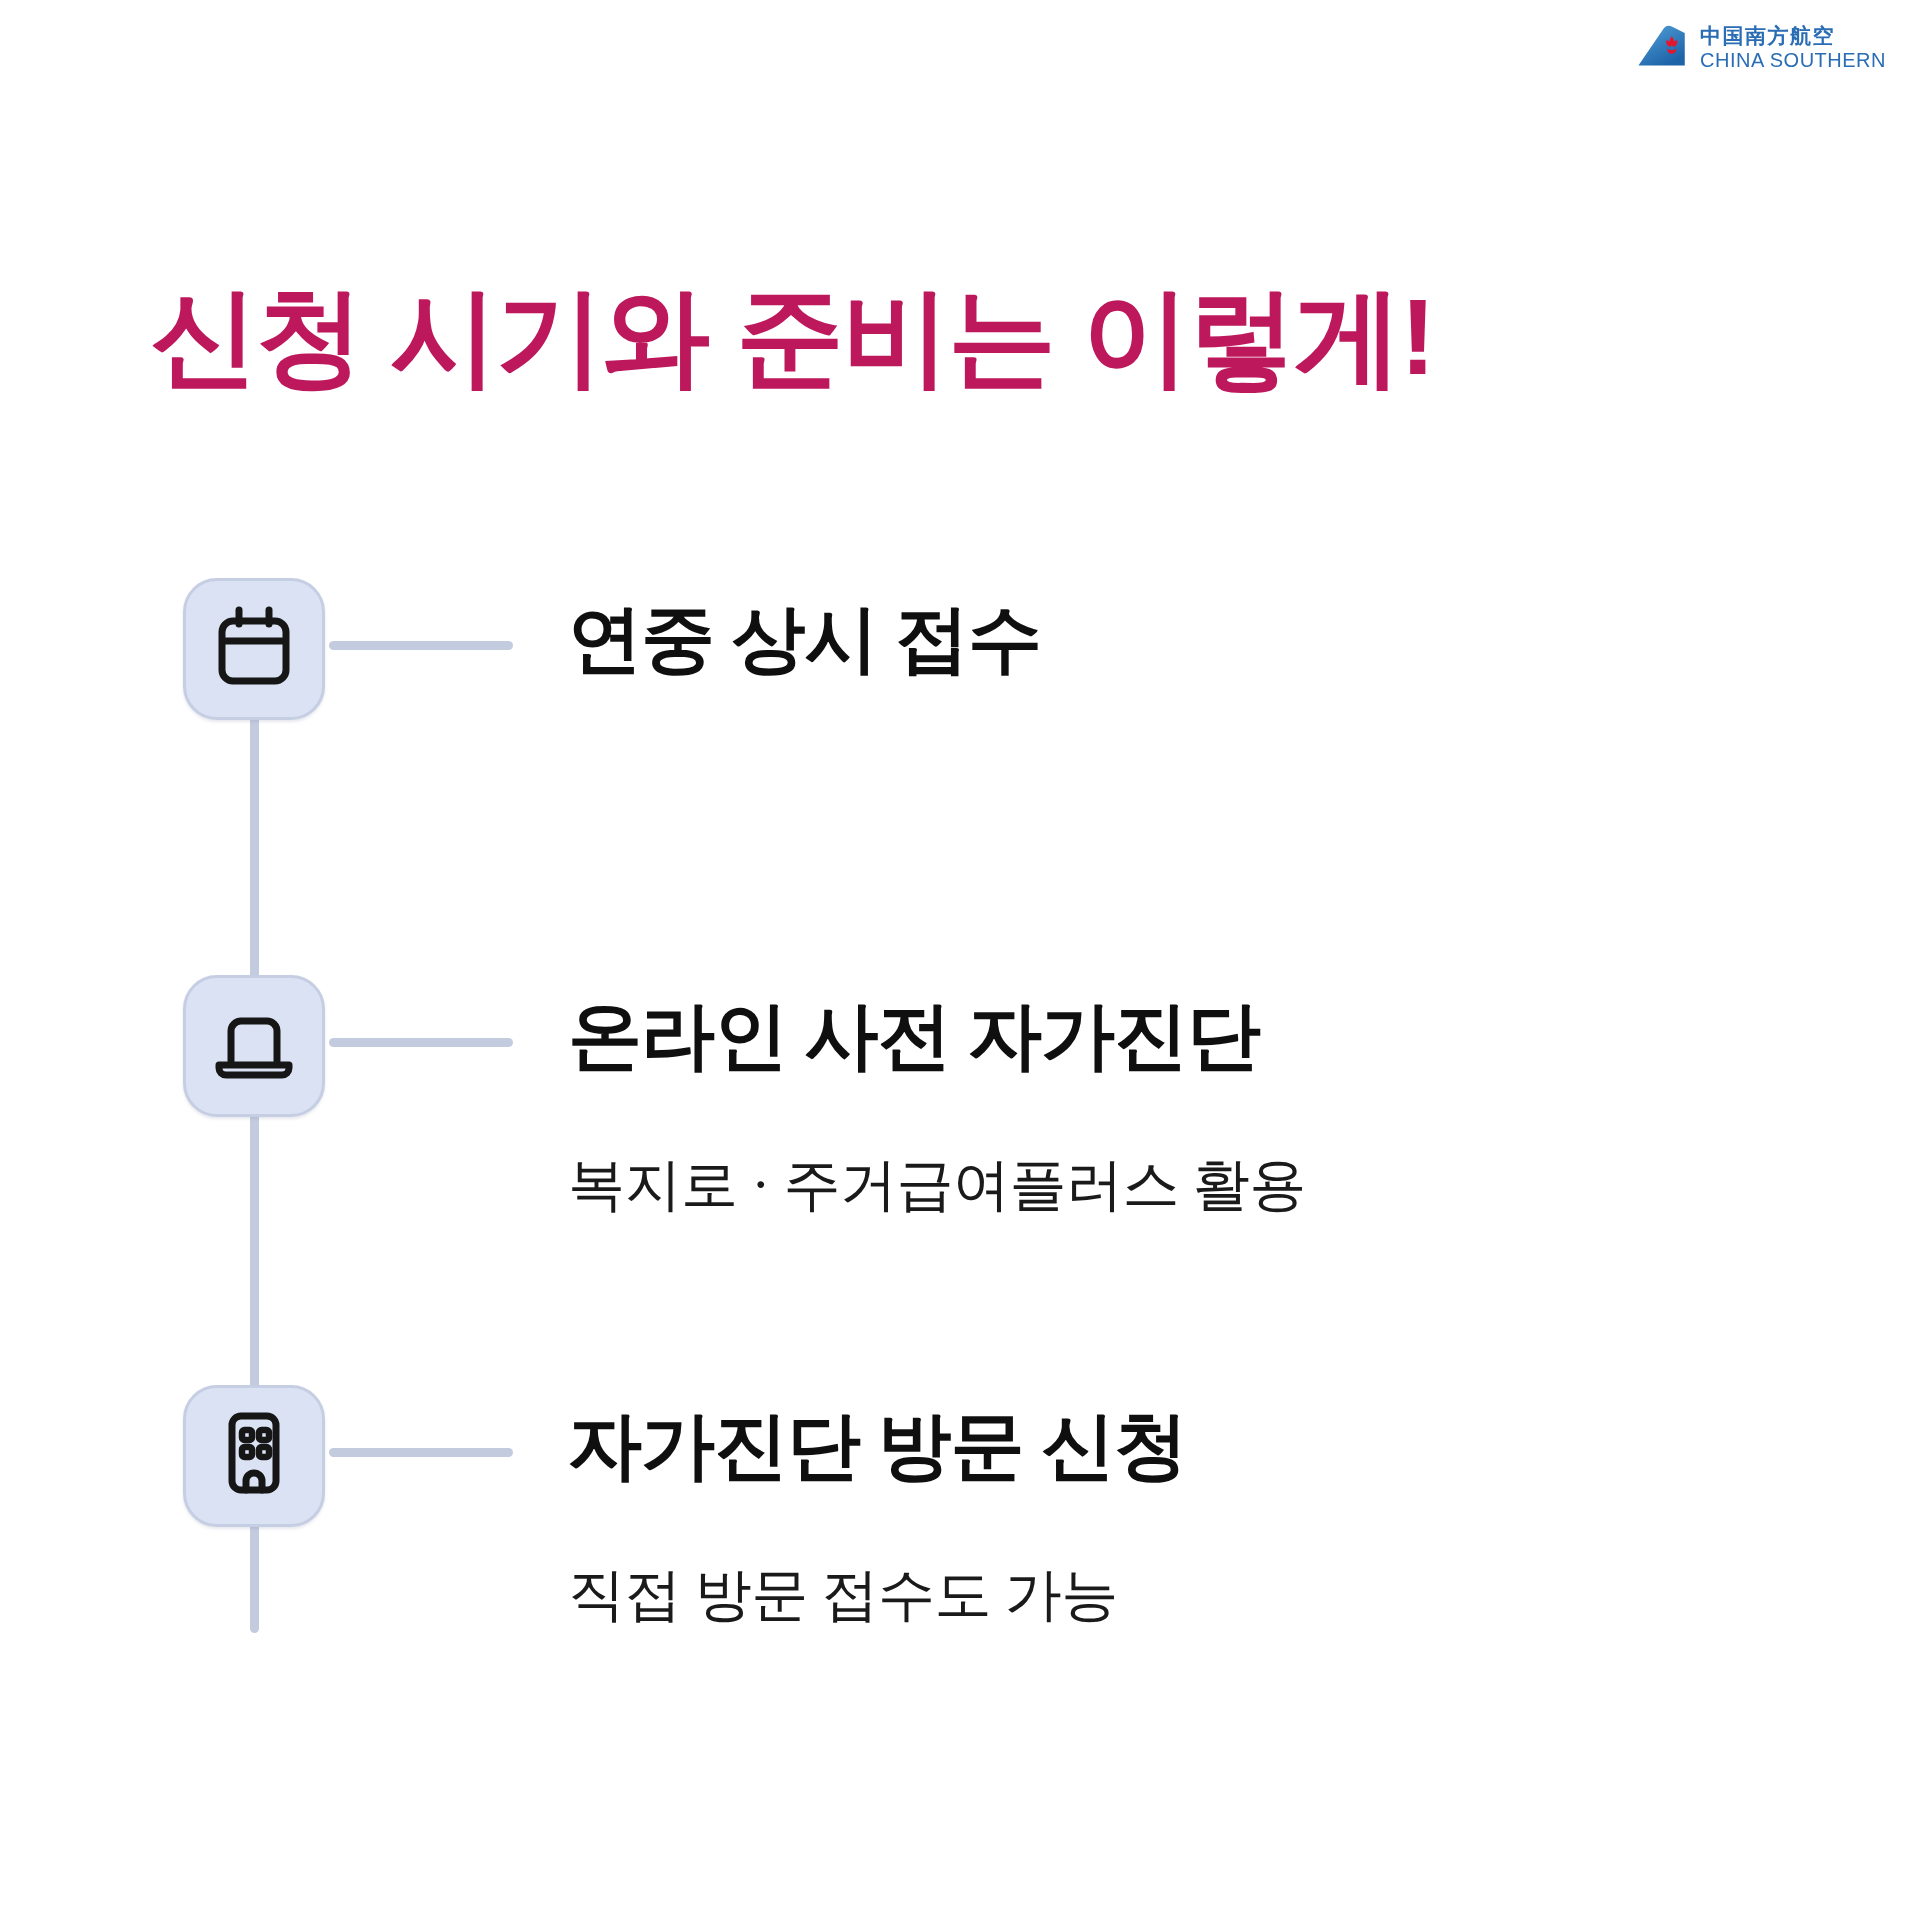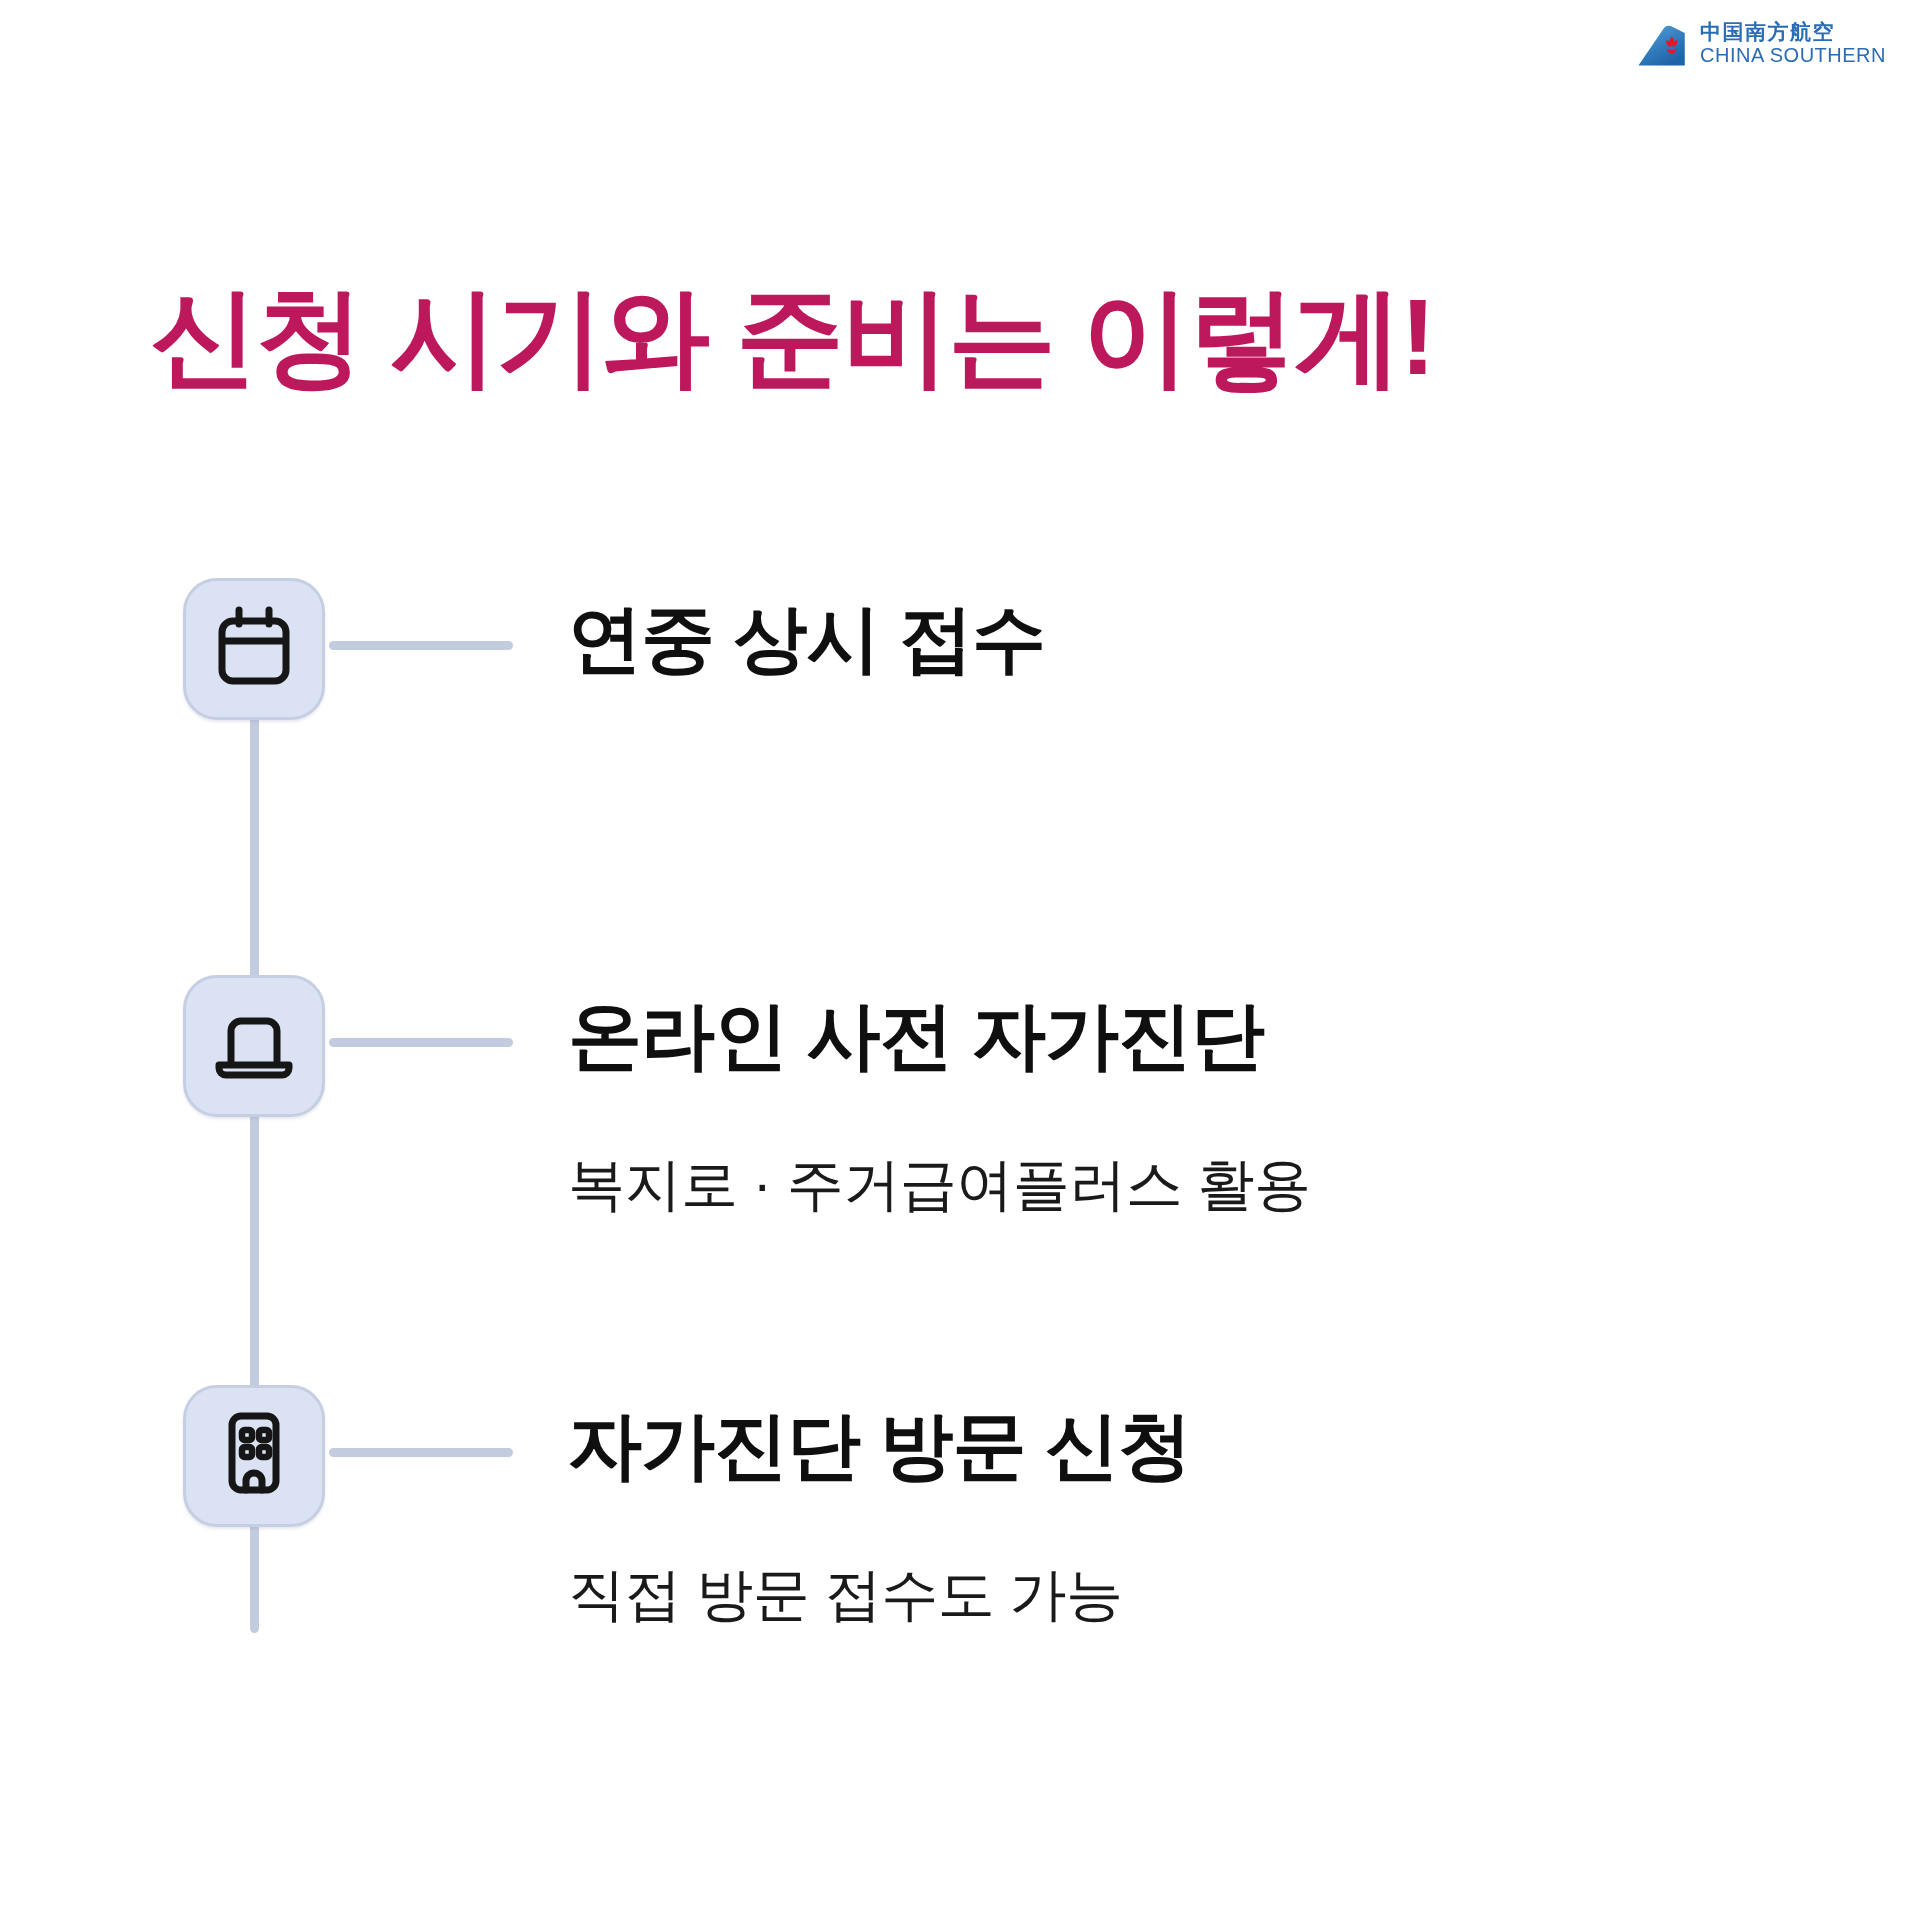--- a/index.html
+++ b/index.html
@@ -10,20 +10,21 @@
     font-family: "Liberation Sans", sans-serif;
     overflow: hidden;
   }
 
   
   .logo {
     position: absolute;
     top: 20px;
     right: 34px;
     display: flex;
+    align-items: center;
     gap: 12px;
   }
   .logo-text { display: flex; flex-direction: column; line-height: 1.15; }
   .logo-cn {
     font-size: 21px;
     font-weight: 700;
     color: #2a6db5;
     letter-spacing: 1.5px;
     white-space: nowrap;
   }
@@ -42,21 +43,21 @@
     top: 264px;
     font-size: 108px;
     font-weight: 800;
     color: #be185d;
     letter-spacing: -2px;
     white-space: nowrap;
     line-height: 1.35;
   }
 
   
-  .timeline { position: absolute; inset: 0; }
+  .timeline { position: absolute; inset: 0; font-family: Liberation Serif, serif; }
 
   .v-line {
     position: absolute;
     left: 250px;
     top: 650px;
     width: 9px;
     height: 983px;
     background: #c3cbdf;
     border-radius: 0 0 5px 5px;
     z-index: 0;

